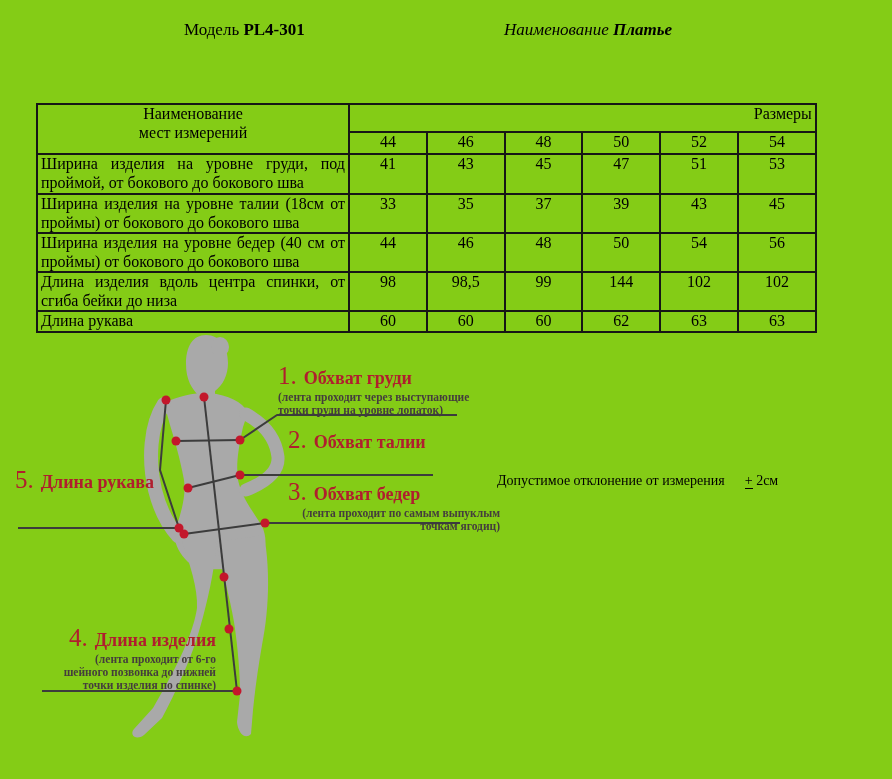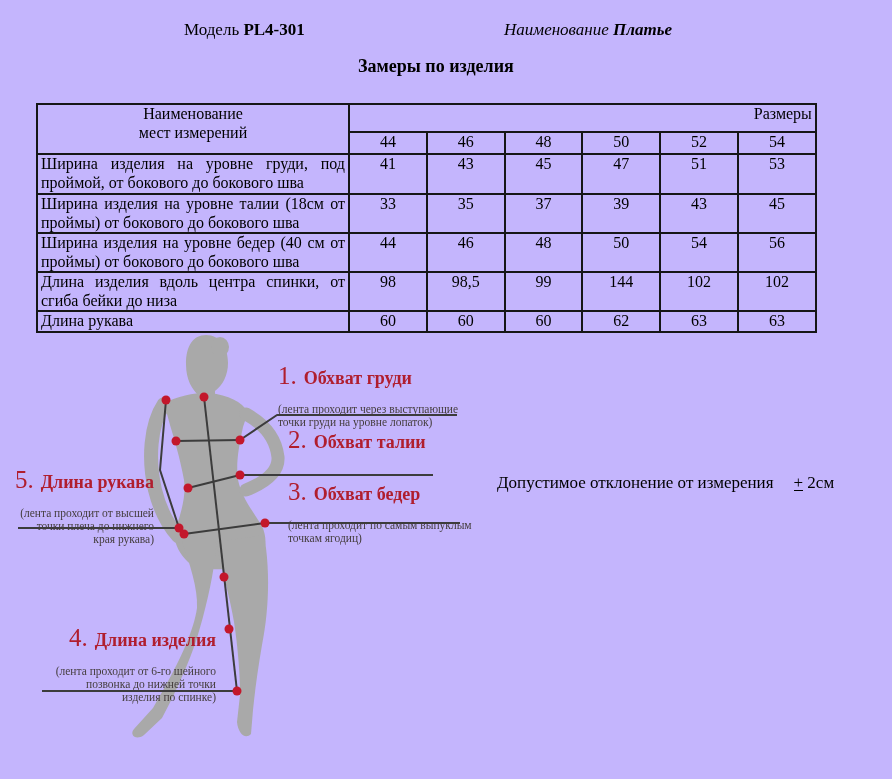--- a/index.html
+++ b/index.html
@@ -1,17 +1,17 @@
 <!DOCTYPE html>
 <html><head>
 <meta charset="utf-8">
 <style>
   html,body{margin:0;padding:0;background:#fff;}
   #page{
-    position:relative;width:892px;height:779px;background:#c4b5fd;
+    position:relative;width:892px;height:779px;background:#84cc16;
     font-family:"Liberation Serif","DejaVu Serif",serif;color:#000;overflow:hidden;
   }
   .abs{position:absolute;}
   
   .hdr-line{font-size:17px;white-space:nowrap;}
   .hdr-bold{font-weight:bold;}
   .doc-title{font-size:18px;font-weight:bold;white-space:nowrap;}
   
   table.meas{
     border-collapse:collapse;table-layout:fixed;width:779px;
@@ -24,37 +24,36 @@
   td.namecell{text-align:justify;padding-left:5px;padding-right:6px;}
   td.valcell{text-align:center;}
   th.sizes-head{text-align:right;height:26px;}
   th.size-col{text-align:center;height:20px;}
   th.namehead{text-align:center;vertical-align:top;padding-top:2px;}
   
   .ann{position:absolute;}
   .ann-head{display:flex;align-items:baseline;gap:7px;color:#b01e2e;white-space:nowrap;}
   .ann-num{font-size:25px;font-weight:400;}
   .ann-title{font-size:18px;font-weight:bold;}
-  .ann-desc{font-size:11.5px;font-weight:normal;color:#443d3d;line-height:13px;margin-top:13px;}
+  .ann-desc{font-size:11.5px;font-weight:bold;color:#443d3d;line-height:13px;margin-top:1px;}
   .ann-right .ann-head{justify-content:flex-end;}
   .ann-right{text-align:right;}
   
-  .tolerance{font-size:17px;white-space:nowrap;}
+  .tolerance{font-size:14px;white-space:nowrap;}
   .pm{border-bottom:1.5px solid #000;margin-left:20px;display:inline-block;line-height:15px;}
 </style>
 </head>
 <body>
 
 <div id="page">
 
   <div class="abs hdr-line" style="left:184px;top:20px;"><span>Модель </span><span class="hdr-bold">PL4-301</span></div>
 
   <div class="abs hdr-line" style="left:504px;top:20px;font-style:italic;"><span>Наименование </span><span class="hdr-bold">Платье</span></div>
 
-  <div class="abs doc-title" style="left:358px;top:56px;">Замеры по изделия</div>
 
   <table class="meas abs" style="left:36px;top:103px;">
     <colgroup>
       <col style="width:312px">
         <col style="width:77.8px">
         <col style="width:77.8px">
         <col style="width:77.8px">
         <col style="width:77.8px">
         <col style="width:77.8px">
         <col style="width:77.8px">
@@ -181,29 +180,28 @@
         <span class="ann-num">2.</span>
         <span class="ann-title">Обхват талии</span>
       </div>
   </div>
 
   <div class="ann" style="left:288px;top:478px;width:212px;">
     <div class="ann-head">
         <span class="ann-num">3.</span>
         <span class="ann-title">Обхват бедер</span>
       </div>
-    <div class="ann-desc" style="width:212px;">(лента проходит по самым выпуклым точкам ягодиц)</div>
+    <div class="ann-desc" style="width:212px;text-align:right;">(лента проходит по самым выпуклым точкам ягодиц)</div>
   </div>
 
   <div class="ann ann-right" style="left:14px;top:466px;width:140px;">
     <div class="ann-head">
         <span class="ann-num">5.</span>
         <span class="ann-title">Длина рукава</span>
       </div>
-    <div class="ann-desc">(лента проходит от высшей точки плеча до нижнего края рукава)</div>
   </div>
 
   <div class="ann ann-right" style="left:48px;top:624px;width:168px;">
     <div class="ann-head">
         <span class="ann-num">4.</span>
         <span class="ann-title">Длина изделия</span>
       </div>
     <div class="ann-desc">(лента проходит от 6-го шейного позвонка до нижней точки изделия по спинке)</div>
   </div>
 

